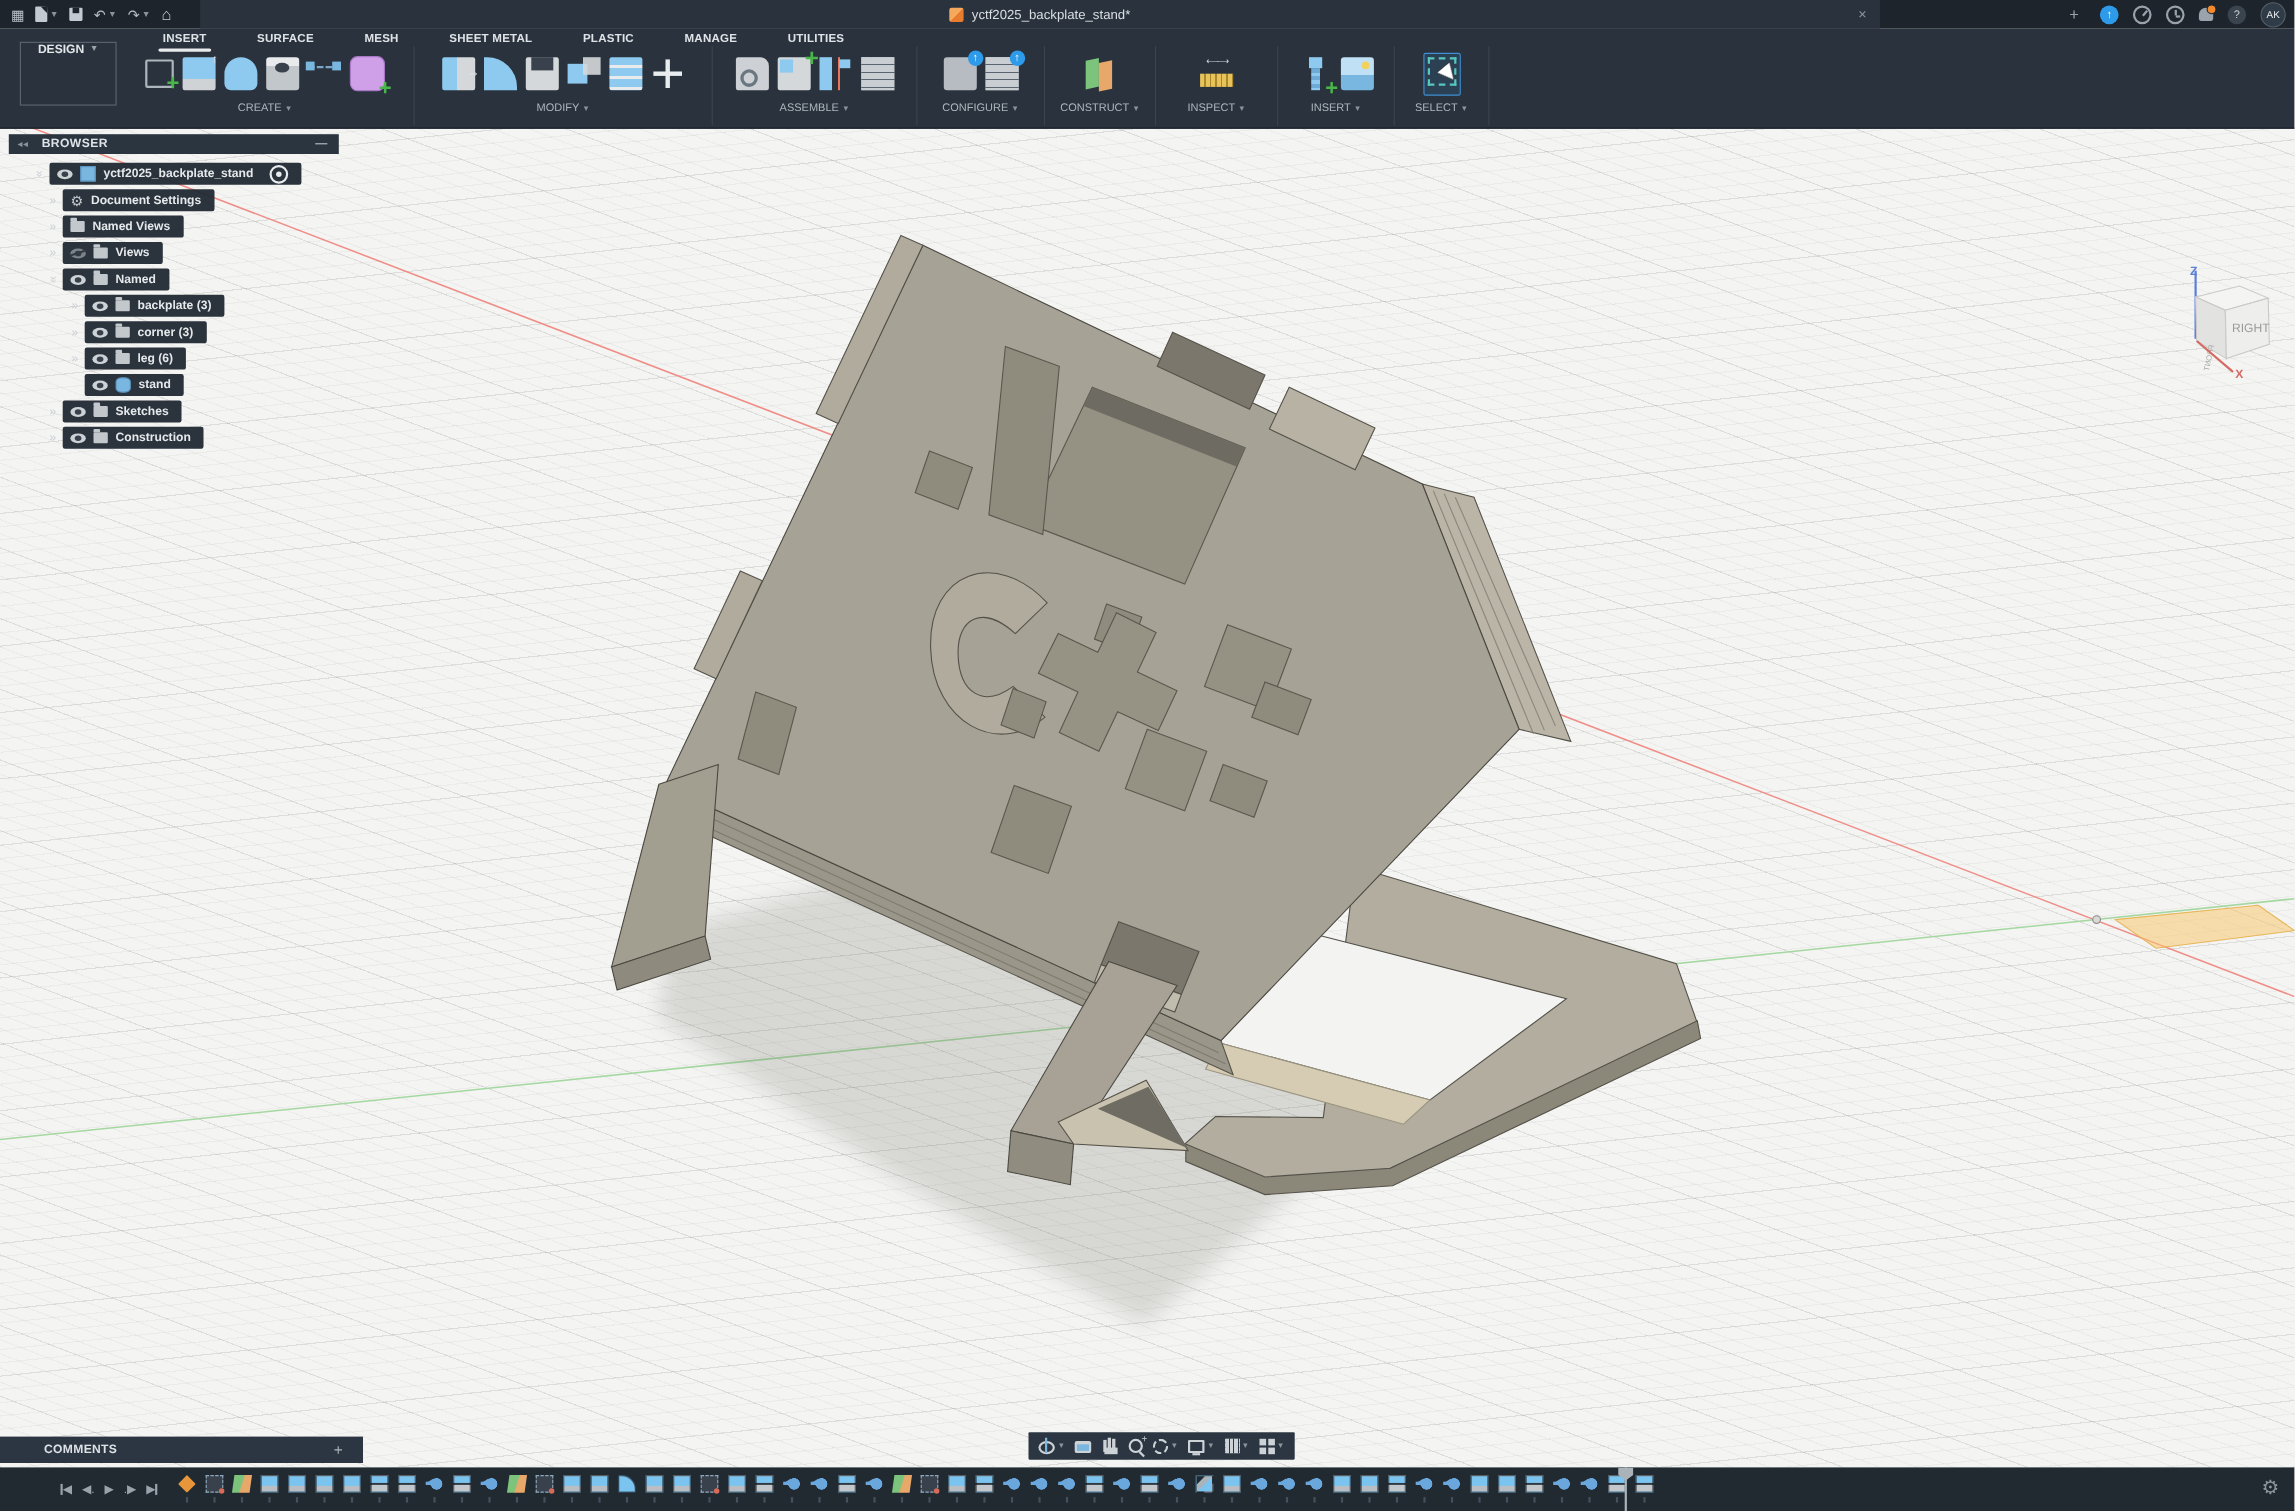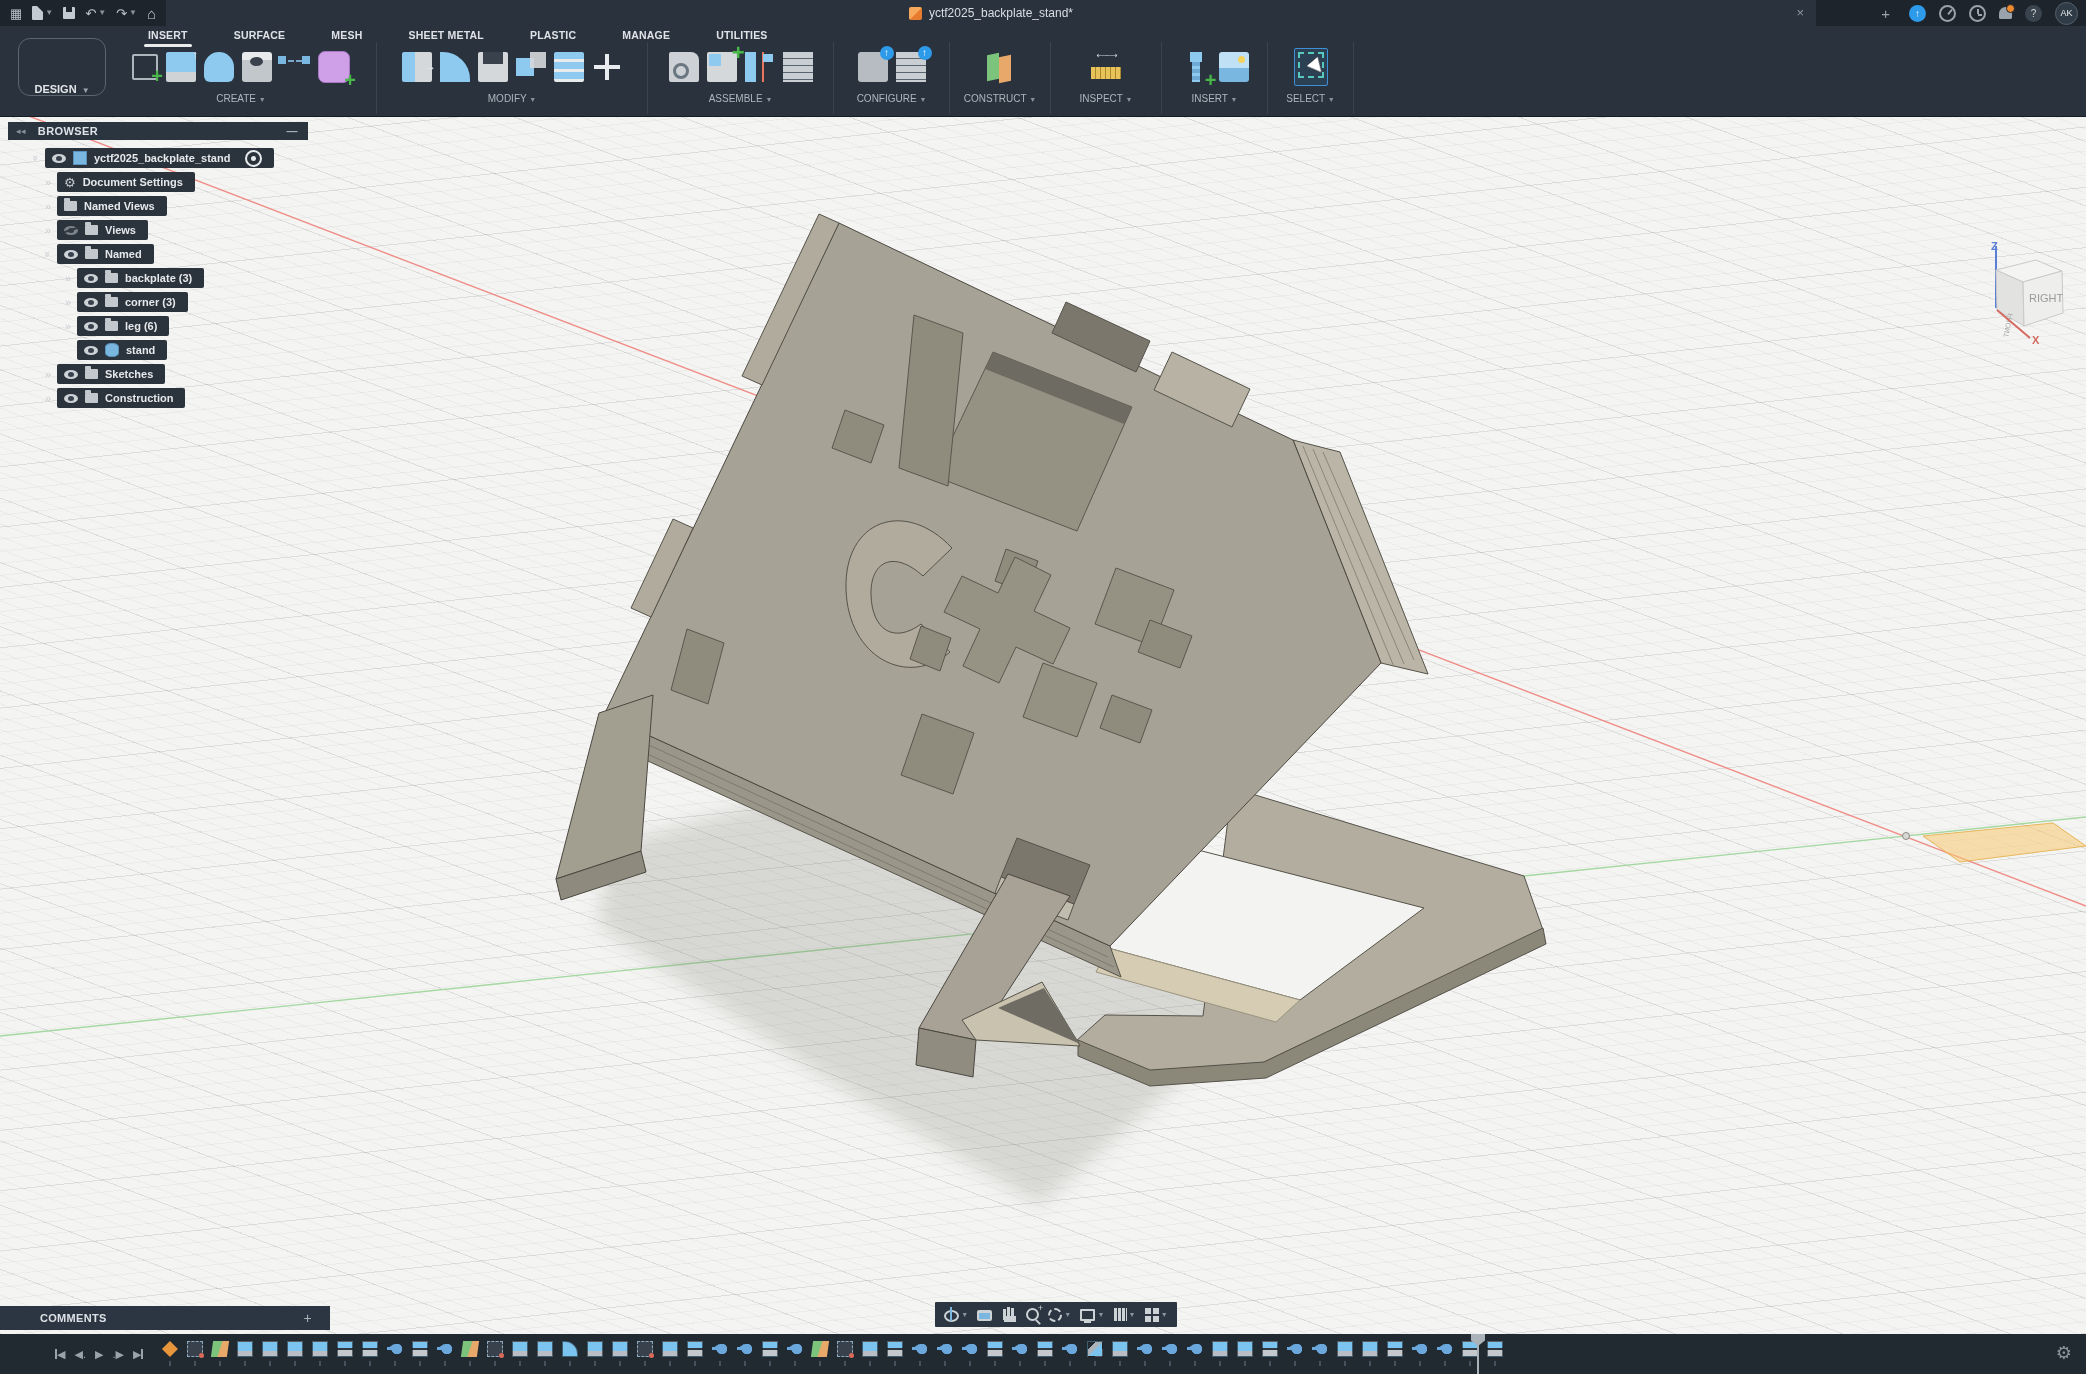--- a/index.html
+++ b/index.html
@@ -9,38 +9,38 @@
   
   .titlebar{position:absolute;left:0;top:0;width:2086px;height:26px;background:#1d242c;display:flex;align-items:center;z-index:40}
   .tb-left{display:flex;align-items:center;gap:10px;padding-left:10px;height:100%}
   .tbi{color:#b8c0c8;font-size:13px;line-height:1;display:flex;align-items:center;gap:2px;cursor:default}
   .tbi .caret{font-size:8px;color:#8a939c}
   .i-file{width:11px;height:14px;background:#c3cad1;border-radius:1px;position:relative}
   .i-file::after{content:'';position:absolute;right:0;top:0;border:3px solid #1d242c;border-left-color:transparent;border-bottom-color:transparent}
   .i-save{width:12px;height:12px;background:#c3cad1;position:relative;border-radius:1px}
   .i-save::after{content:'';position:absolute;left:3px;top:0;width:6px;height:5px;background:#1d242c}
   .i-home{color:#c3cad1;font-size:15px}
-  .doc-tab{position:absolute;left:166px;top:0;width:1650px;height:26px;background:#2a333d;display:flex;align-items:center;justify-content:center;color:#d9dee3;font-size:12px;gap:7px}
+  .doc-tab{position:absolute;left:182px;top:0;width:1527px;height:26px;background:#2a333d;display:flex;align-items:center;justify-content:center;color:#d9dee3;font-size:12px;gap:7px}
   .cube-orange{width:13px;height:13px;background:linear-gradient(135deg,#f6a85c 0 50%,#e87c2e 50%);border-radius:2px}
   .tab-close{position:absolute;right:12px;top:5px;color:#8d969f;font-size:13px;cursor:default}
   .tb-right{position:absolute;right:8px;top:0;height:26px;display:flex;align-items:center;gap:13px}
   .tb-plus{color:#9aa3ac;font-size:15px;margin-right:6px}
   .circ{width:17px;height:17px;border-radius:50%;display:flex;align-items:center;justify-content:center;font-size:10px;color:#cfd5da;background:#3a444e;position:relative}
   .circ.ext{background:#2e9bea;color:#fff;font-weight:bold}
   .circ.gauge{background:transparent;border:2px solid #9aa3ac;width:13px;height:13px}
   .circ.gauge::after{content:'';position:absolute;width:2px;height:6px;background:#9aa3ac;transform:rotate(40deg);top:2px;left:8px}
   .circ.clock{background:transparent;border:2px solid #9aa3ac;width:13px;height:13px}
   .circ.clock::after{content:'';position:absolute;width:2px;height:5px;background:#9aa3ac;top:2px;left:6px}
   .circ.clock::before{content:'';position:absolute;width:4px;height:2px;background:#9aa3ac;top:7px;left:7px}
   .bell{width:13px;height:12px;background:#9aa3ac;border-radius:7px 7px 2px 2px;position:relative}
   .bell::after{content:'';position:absolute;right:-3px;top:-3px;width:7px;height:7px;border-radius:50%;background:#f08a2e;border:1px solid #1d242c}
   .avatar{width:21px;height:21px;border-radius:50%;background:#2f3b46;border:1px solid #55606b;color:#e8ecef;font-size:9px;font-weight:normal;display:flex;align-items:center;justify-content:center}
   
   .ribbon{position:absolute;left:0;top:26px;width:2086px;height:90px;background:#2a333d;border-bottom:1px solid #161c23;z-index:39}
-  .design-btn{position:absolute;left:18px;top:12px;width:86px;height:56px;border:1px solid #5c6670;border-radius:12px;color:#e3e7ea;font-size:11px;font-weight:bold;display:flex;align-items:flex-end;justify-content:center;gap:5px}
+  .design-btn{position:absolute;left:18px;top:12px;width:86px;height:56px;border:1px solid #5c6670;border-radius:0;color:#e3e7ea;font-size:11px;font-weight:bold;display:flex;align-items:flex-start;justify-content:center;gap:5px}
   .design-btn .caret{font-size:8px;color:#9aa3ac}
   .rtabs{position:absolute;left:148px;top:0;height:16px;display:flex;gap:46px;align-items:flex-end}
   .rtab{color:#dfe3e8;font-size:10.5px;font-weight:bold;letter-spacing:.2px;padding-bottom:1px;position:relative;white-space:nowrap}
   .rtab.active::after{content:'';position:absolute;left:-4px;right:-4px;bottom:-5px;height:3px;background:#e8eaec;border-radius:2px}
   .panels{position:absolute;left:106px;top:16px;height:72px;display:flex}
   .panel{display:flex;flex-direction:column;align-items:center;justify-content:flex-start;border-right:1px solid #3a4450;padding-top:2px}
   .panel .icons{display:flex;align-items:center;justify-content:center;height:46px}
   .plabel{color:#aeb6bf;font-size:10px;margin-top:3px;white-space:nowrap}
   .plabel .caret{font-size:7px;color:#8a939c}
   .ri{width:30px;height:30px;margin:0 4px;position:relative;display:inline-block}

